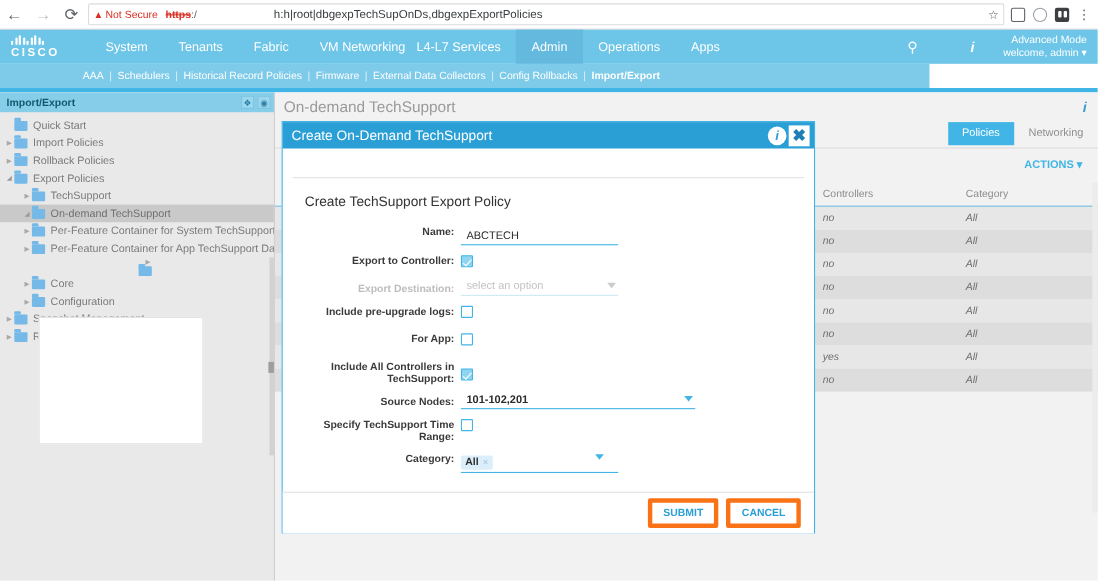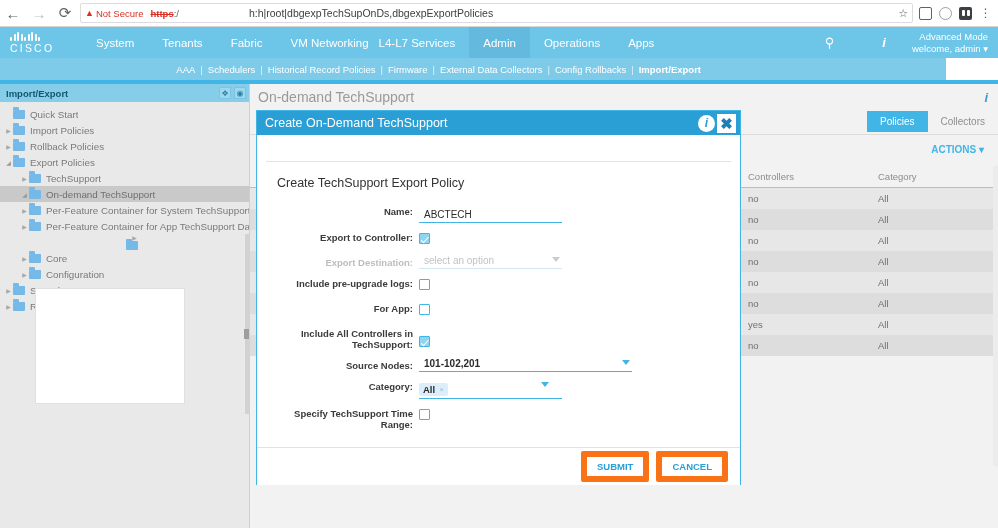--- a/index.html
+++ b/index.html
@@ -51,35 +51,35 @@
   .ci-dots { color:#5f6368; font-size:12px; line-height:13px; text-align:center; }
 
   
   .apic-nav {
     position:absolute; left:0; top:27px; width:998px; height:31px;
     background:#6dc5e8; display:flex; align-items:center;
   }
   .cisco-logo { width:82px; padding-left:10px; color:#ffffff; flex:none; }
   .logo-bars { display:flex; align-items:flex-end; gap:1.5px; height:9px; margin-bottom:1px;}
   .logo-bars i { display:block; width:2px; background:#fff; border-radius:1px; }
-  .logo-word { font-size:10.5px; letter-spacing:2.2px; font-weight:normal; color:#fff; }
+  .logo-word { font-size:10.5px; letter-spacing:2.2px; font-weight:bold; color:#fff; }
   .nav-items { display:flex; align-items:stretch; height:31px; }
   .nav-item {
     display:flex; align-items:center; padding:0 14px; color:#ffffff;
     font-size:11.5px; height:31px; white-space:nowrap;
   }
   .nav-item.active { background:#63b9de; }
   .nav-right { margin-left:auto; display:flex; align-items:center; height:31px; }
   .nav-search { color:#fff; font-size:13px; padding:0 22px; }
   .nav-info { color:#fff; font-size:13px; font-weight:bold; padding:0 26px; font-style:italic; }
   .nav-user { color:#ffffff; font-size:9.5px; text-align:right; padding-right:10px; line-height:12px; }
 
   
   .apic-subnav {
-    position:absolute; left:0; top:58px; width:946px; height:22px;
+    position:absolute; left:0; top:58px; width:845px; height:22px;
     background:#7ecbe9; display:flex; align-items:center; justify-content:flex-end;
   }
   .subnav-inner { display:flex; align-items:center; color:#ffffff; font-size:9.5px; padding-right:240px; }
   .subnav-item { padding:0 5px; white-space:nowrap; }
   .subnav-item.active { font-weight:bold; }
   .subnav-sep { color:#ffffff; opacity:.75; }
 
   .apic-underline {
     position:absolute; left:0; top:80px; width:998px; height:4px; background:#41b6e6;
   }
@@ -152,21 +152,21 @@
   .actions {
     position:absolute; right:14px; top:60px; font-size:10px; color:#41b6e6; font-weight:bold;
   }
   .table-wrap { position:absolute; left:0; top:82px; width:748px; }
   .tbl { width:100%; border-collapse:collapse; }
   .tbl th {
     font-size:9.5px; color:#8c8c8c; font-weight:normal; text-align:left;
     padding:5px 8px; background:#f2f2f2; border-bottom:1px solid #8ecbe6;
   }
   .tbl td {
-    font-size:9.5px; color:#6f6f6f; padding:5px 8px; height:21px;
+    font-size:9.5px; color:#6f6f6f; padding:5px 8px; height:21px;font-style:italic;
   }
   .tbl tr.even td { background:#e7e7e7; }
   .tbl tr.odd td  { background:#dddddd; }
   .content-scroll {
     position:absolute; right:0; top:82px; width:5px; height:300px; background:#ececec;
   }
 
   
   .modal-shell {
     position:absolute; left:256px; top:110px; width:485px; height:375px;
@@ -238,21 +238,21 @@
   .chip-line .caret {
     position:absolute; right:13px; top:3px; border-left:4px solid transparent;
     border-right:4px solid transparent; border-top:5px solid #41b6e6;
   }
   .modal-footer {
     position:absolute; left:0; right:0; bottom:0; height:38px; border-top:1px solid #e2e2e2;
     display:flex; align-items:center; justify-content:flex-end; gap:7px; padding-right:12px;
     background:#ffffff;
   }
   .mbtn {
-    border:6px solid #f97316; background:#ffffff; color:#2a9fd6;
+    border:4px solid #f97316; background:#ffffff; color:#2a9fd6;
     font-size:9.5px; font-weight:bold; padding:4px 10px; border-radius:2px;
     font-family:"Liberation Sans", sans-serif; cursor:pointer;
   }
 </style>
 </head>
 <body>
 
 <div id="app">
 
   <div class="browser-bar">
@@ -329,21 +329,21 @@
       <span class="subnav-item active">Import/Export</span>
     </div>
   </div>
   <div class="apic-underline"></div>
 
   <div class="content">
     <div class="content-title">On-demand TechSupport</div>
     <div class="content-info">i</div>
     <div class="tabs">
       <div class="tab active">Policies</div>
-      <div class="tab">Collectors</div>
+      <div class="tab">Networking</div>
     </div>
     <div class="tab-underline"></div>
     <div class="actions">ACTIONS ▾</div>
 
     <div class="table-wrap">
       <table class="tbl">
         <thead>
           <tr>
             <th style="width:490px"></th>
             <th style="width:130px">Controllers</th>
@@ -538,39 +538,39 @@
         <div class="flabel">Source Nodes:</div>
         <div class="fctl">
           <div class="select-wide">
             <span>101-102,201</span>
             <span class="caret"></span>
           </div>
         </div>
       </div>
 
       <div class="frow">
+        <div class="flabel">Specify TechSupport Time Range:</div>
+        <div class="fctl">
+          <span class="chk"></span>
+        </div>
+      </div>
+
+      <div class="frow">
         <div class="flabel">Category:</div>
         <div class="fctl">
           <div class="chip-line">
             <span class="chip">
               <span>All</span>
               <span class="x">×</span>
             </span>
             <span class="caret"></span>
           </div>
         </div>
       </div>
 
-      <div class="frow">
-        <div class="flabel">Specify TechSupport Time Range:</div>
-        <div class="fctl">
-          <span class="chk"></span>
-        </div>
-      </div>
-
       <div class="modal-footer">
         <button class="mbtn">SUBMIT</button>
         <button class="mbtn">CANCEL</button>
       </div>
     </div>
   </div>
 
 </div>
 
 </body></html>

